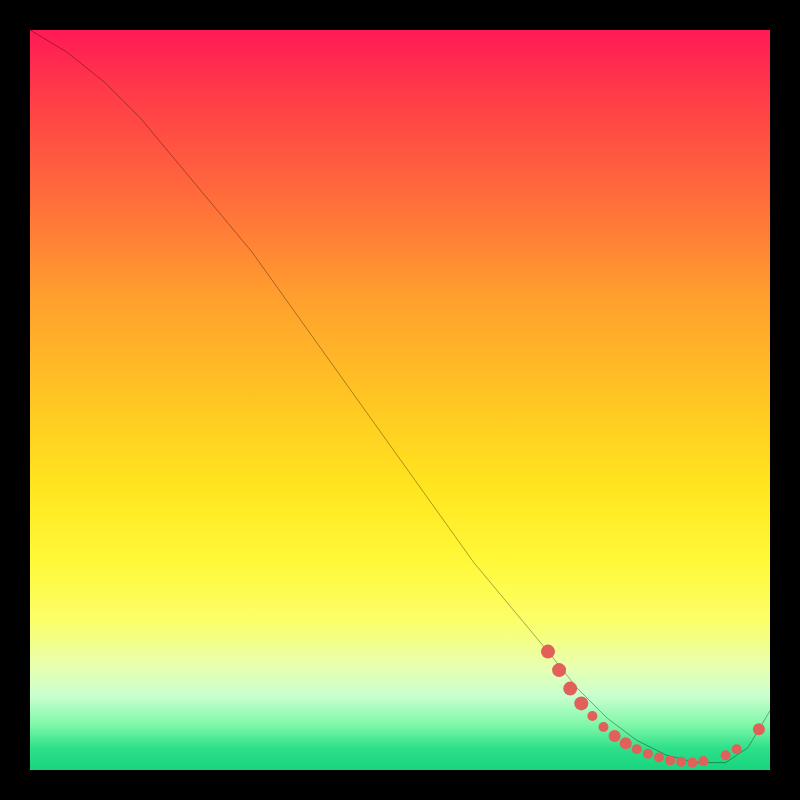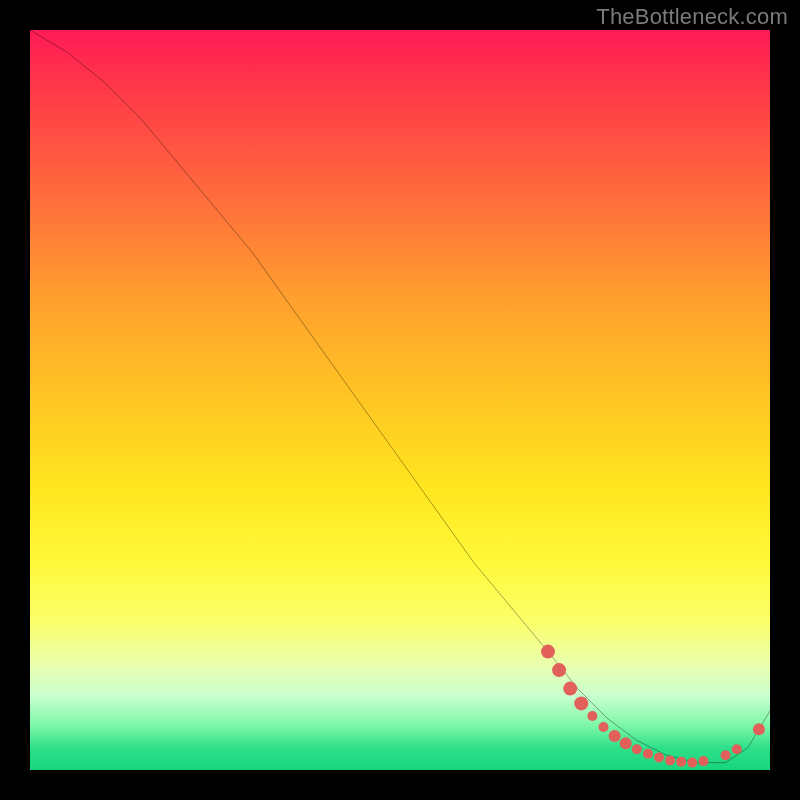--- a/index.html
+++ b/index.html
@@ -60,21 +60,20 @@
     width: 100%;
     height: 100%;
     overflow: visible;
   }
 </style>
 </head>
 <body>
 
 <div class="stage">
 
-  <div class="watermark">TheBottleneck.com</div>
 
   <div class="plot">
     <div class="gradient"></div>
     <svg class="curve" viewBox="0 0 100 100" preserveAspectRatio="none">
       <polyline fill="none" stroke="#000" stroke-width="0.35" vector-effect="non-scaling-stroke" points="0.00,0.00 5.00,3.00 10.00,7.00 15.00,12.00 20.00,18.00 25.00,24.00 30.00,30.00 35.00,37.00 40.00,44.00 45.00,51.00 50.00,58.00 55.00,65.00 60.00,72.00 65.00,78.00 70.00,84.00 74.00,89.00 78.00,93.00 82.00,96.00 86.00,98.00 90.00,99.00 94.00,99.00 97.00,97.00 100.00,92.00"></polyline>
       <g id="marker-group">
           <circle cx="70.00" cy="84.00" r="0.946" fill="#e2605a"></circle>
           <circle cx="71.50" cy="86.50" r="0.946" fill="#e2605a"></circle>
           <circle cx="73.00" cy="89.00" r="0.946" fill="#e2605a"></circle>
           <circle cx="74.50" cy="91.00" r="0.946" fill="#e2605a"></circle>

